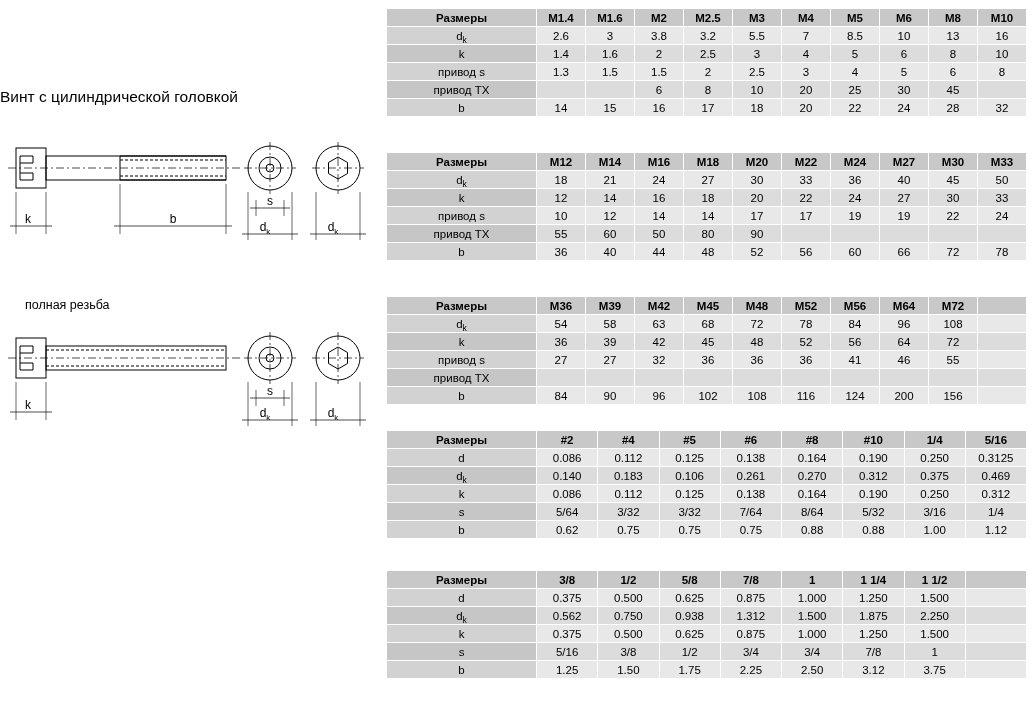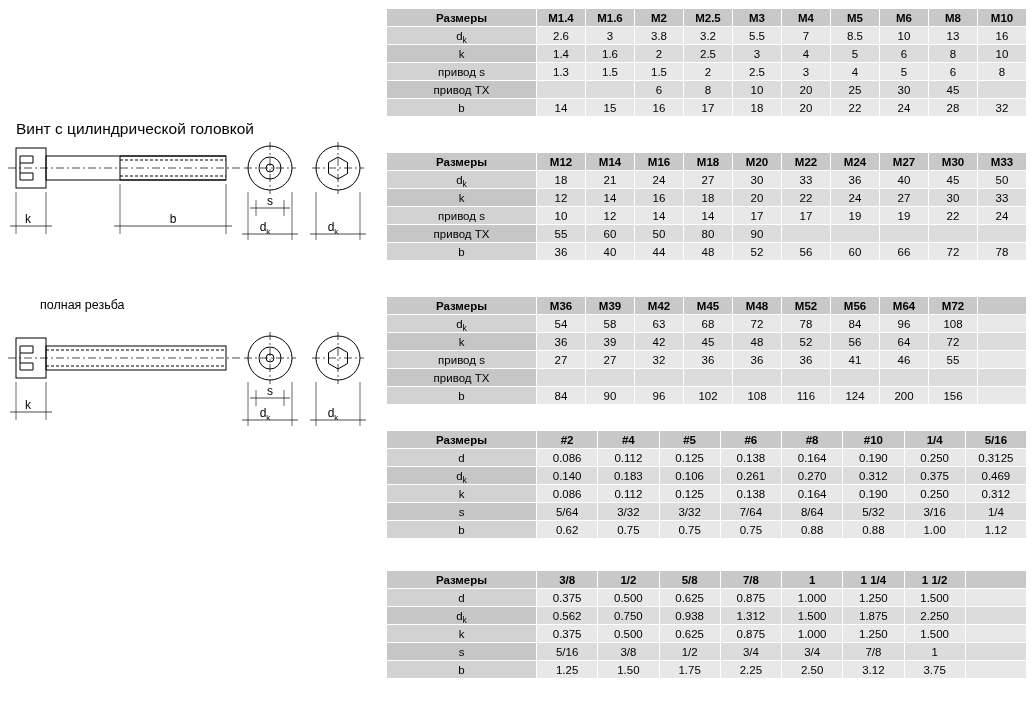--- a/index.html
+++ b/index.html
@@ -35,34 +35,32 @@
     width: 370px;
   }
   .title-line {
     font-size: 15.5px;
     font-weight: bold;
     line-height: 1.32;
     letter-spacing: 0.1px;
   }
   .subtitle {
     position: absolute;
-    left: 16px;
+    left: 0;
     top: 88px;
     font-size: 15.5px;
     font-weight: normal;
     white-space: nowrap;
-    margin-top: 32px;
   }
   .mid-label {
     position: absolute;
     left: 25px;
     top: 298px;
     font-size: 12.5px;
     white-space: nowrap;
-    margin-left: 15px;
   }
   svg.drawing {
     position: absolute;
     display: block;
   }
   #drawing-top { left: 0; top: 130px; }
   #drawing-bottom { left: 0; top: 320px; }
 
   
   .tables {

